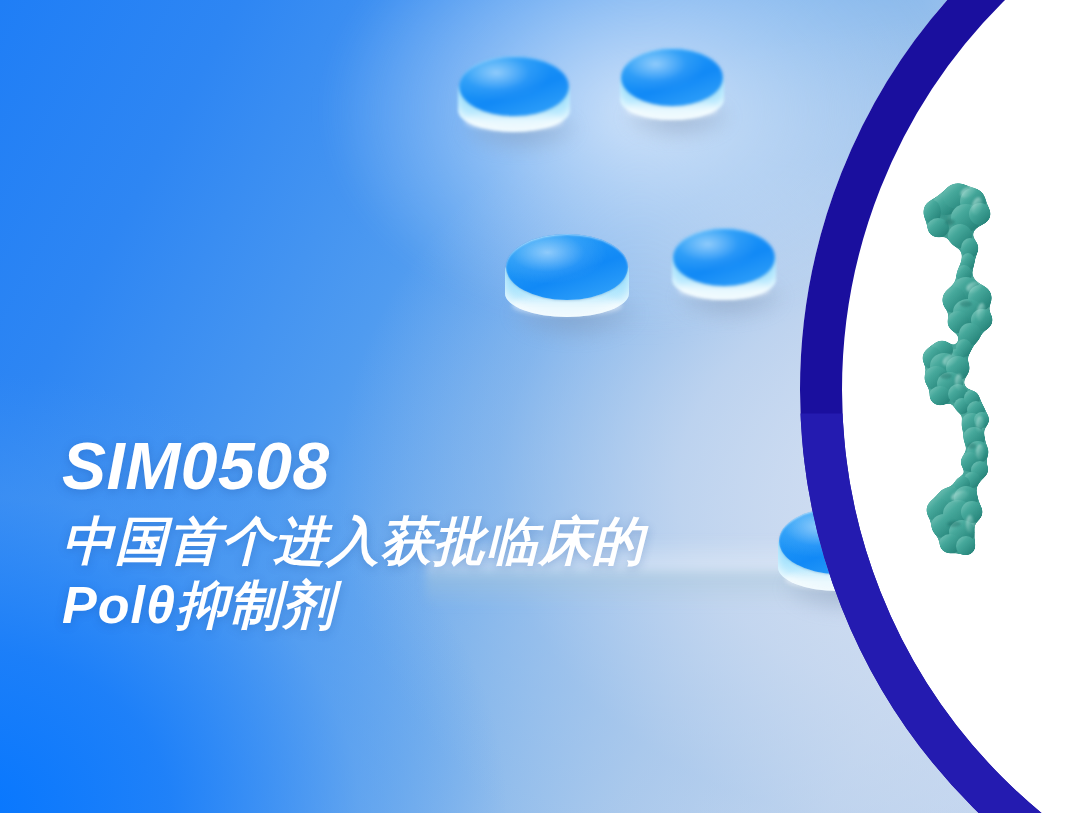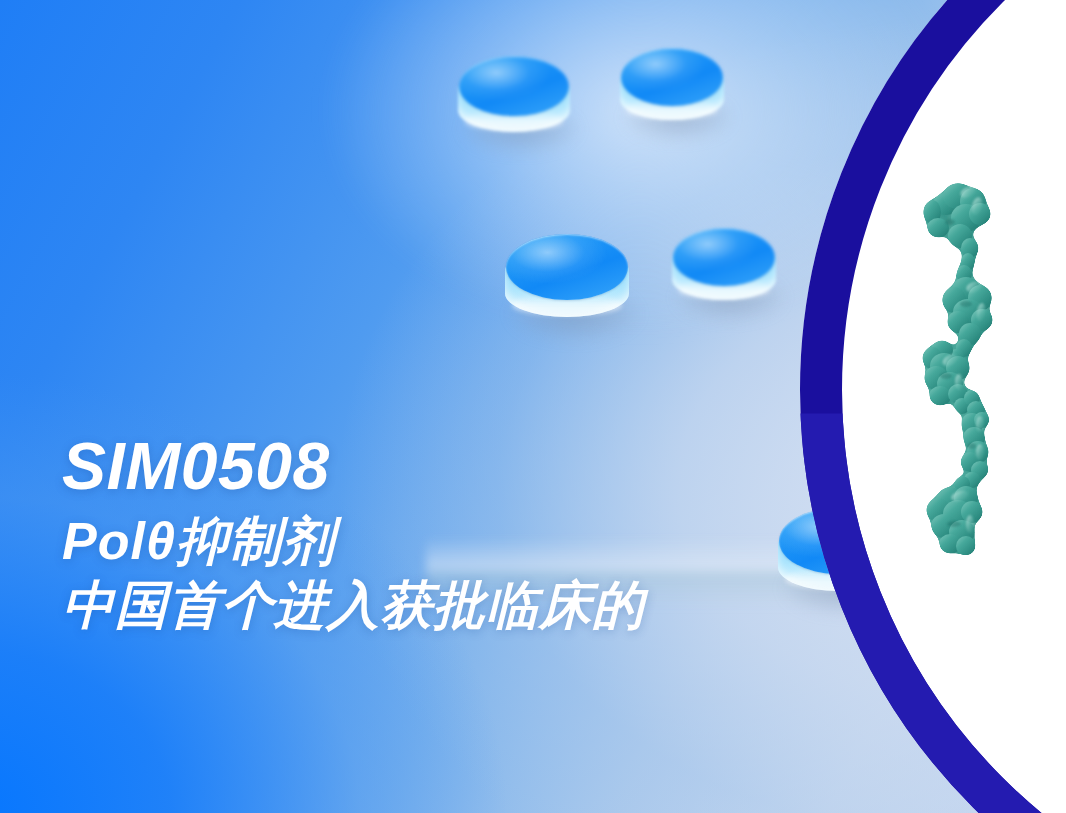--- a/index.html
+++ b/index.html
@@ -396,18 +396,18 @@
           <ellipse cx="92" cy="294" rx="4" ry="3"></ellipse>
           <ellipse cx="74" cy="372" rx="7" ry="3"></ellipse>
         </g>
       </g>
     </svg>
   </div>
 
   <div class="headline">
     <div class="title-main">SIM0508</div>
     <div class="subtitle">
+      <span class="line">中国首个进入获批临床的</span>
       <span class="line">Polθ抑制剂</span>
-      <span class="line">中国首个进入获批临床的</span>
     </div>
   </div>
 
 </div>
 
 </body></html>

